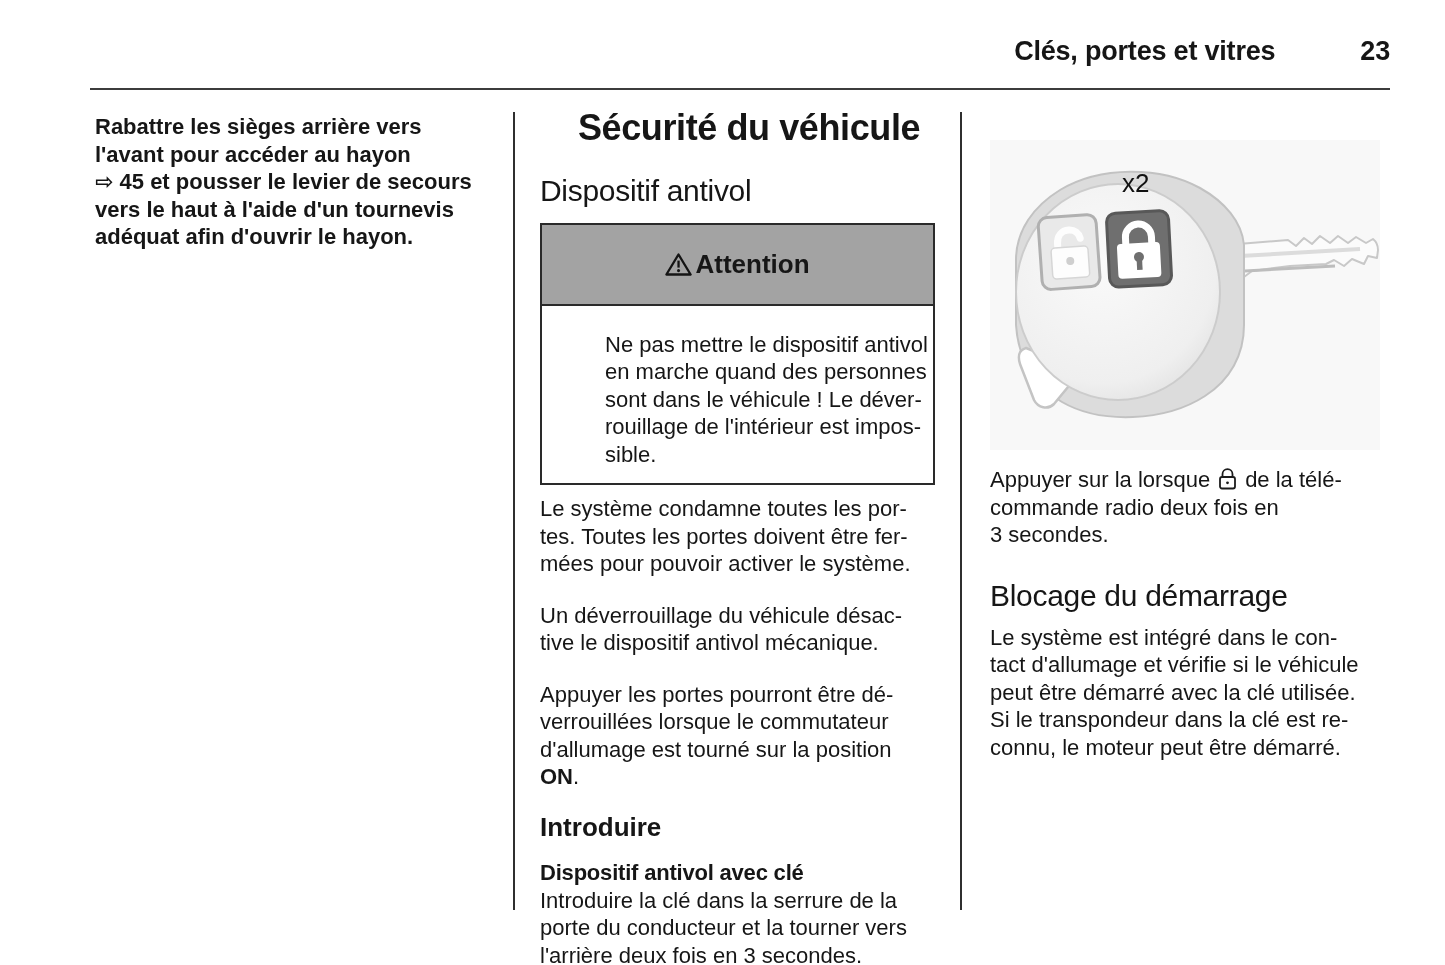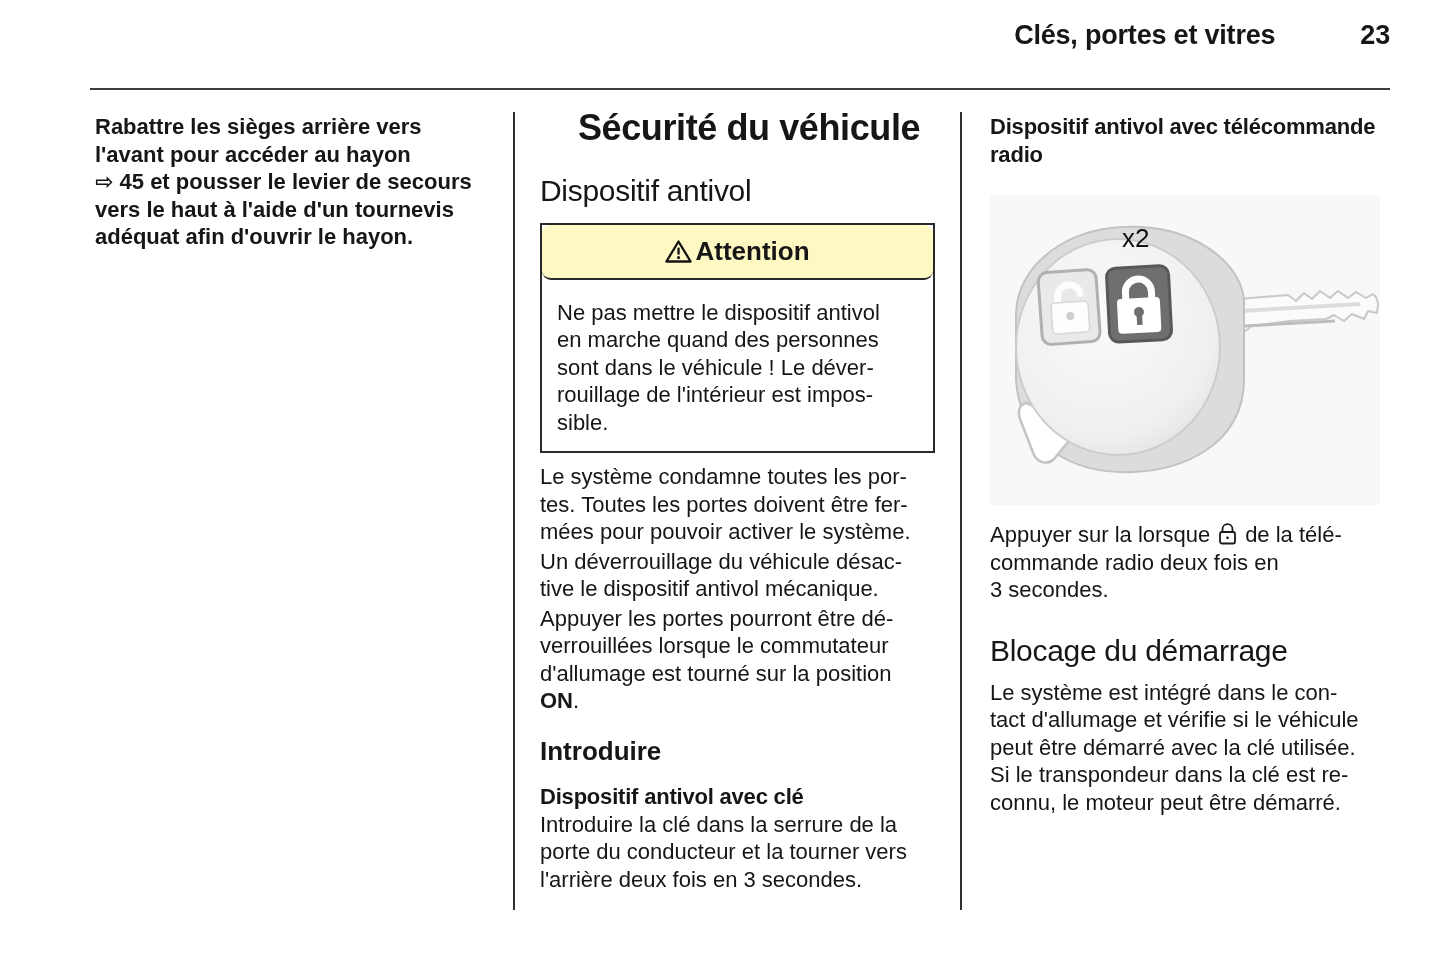--- a/index.html
+++ b/index.html
@@ -2,47 +2,47 @@
 <html><head>
 <meta charset="utf-8">
 <style>
   * { margin:0; padding:0; box-sizing:border-box; }
   html,body { background:#ffffff; }
   .page {
     position:relative; width:1445px; height:965px; background:#ffffff;
     color:#161616; font-family:"Liberation Sans","DejaVu Sans",sans-serif;
     overflow:hidden;
   }
-  .page-header { position:absolute; top:20px; right:55px; display:flex; gap:85px; font-weight:bold; font-size:27px; letter-spacing:-0.2px; }
+  .page-header { position:absolute; top:36px; right:55px; display:flex; gap:85px; font-weight:bold; font-size:27px; letter-spacing:-0.2px; }
   .header-rule { position:absolute; left:90px; top:88px; width:1300px; height:2px; background:#3c3c3c; }
   .col-divider { position:absolute; top:112px; height:798px; width:2px; background:#2f2f2f; }
   .divider-1 { left:513px; }
   .divider-2 { left:960px; }
   .col { position:absolute; top:113px; }
   .col-left  { left:95px;  width:408px;font-weight:bold; }
   .col-mid   { left:540px; width:396px; top:108px; }
   .col-right { left:990px; width:400px; }
   .body { font-size:22px; line-height:27.5px; }
   .lines { white-space:pre; display:block; }
   .line { display:block; }
   h1 { font-size:36px; line-height:1.1; letter-spacing:-0.4px; font-weight:bold;margin-left:38px; }
   h2 { font-size:30px; line-height:1.1; letter-spacing:-0.3px; font-weight:normal; }
   .col-mid h2 { margin-top:26px; }
   h3 { font-size:26px; line-height:1.1; margin-top:22px; font-weight:bold; }
   h4 { font-size:22px; line-height:27.5px; font-weight:bold; letter-spacing:-0.2px; }
   .col-mid h4 { margin-top:18px; }
   .warning-box { margin-top:16px; border:2px solid #2a2a2a; width:395px; background:#ffffff; }
   .warning-header {
-    background:#fef9c3; border-bottom:2px solid #2a2a2a;
+    background:#a3a3a3; border-bottom:2px solid #2a2a2a;
     display:flex; align-items:center; justify-content:center; gap:3px;
-    padding:11px 0; font-size:26px; font-weight:bold;border-radius:9px;
+    padding:24px 0; font-size:26px; font-weight:bold;
   }
   .warning-header svg { display:block; }
-  .warning-body { padding:19px 15px 15px 15px; }
-  .para { margin-top:2px; }
+  .warning-body { padding:25px 15px 15px 15px;margin-left:48px; }
+  .para { margin-top:24px; }
   .para-first { margin-top:10px; }
   .key-figure { margin-top:27px; width:390px; height:310px; background:#f8f8f8; position:relative; }
   .key-figure svg { display:block; position:absolute; left:0; top:0; }
   .fig-label { position:absolute; left:132px; top:16px; font-size:26px; color:#111; z-index:2;margin-top:12px; }
   .remote-para { margin-top:16px; }
   .lock-inline { vertical-align:-4px; margin:0 7px; }
   .col-right h2 { margin-top:30px; }
   .immob { margin-top:12px; }
 </style>
 </head>
@@ -100,22 +100,20 @@
     </p>
 
     <h3>Introduire</h3>
     <h4>Dispositif antivol avec clé</h4>
     <p class="body lines">Introduire la clé dans la serrure de la
 porte du conducteur et la tourner vers
 l'arrière deux fois en 3 secondes.</p>
   </section>
 
   <section class="col col-right">
-    <h4 class="lines">Dispositif antivol avec télécommande
-radio</h4>
 
     <figure class="key-figure">
       <span class="fig-label">x2</span>
       <svg width="390" height="310" viewBox="0 0 390 310">
         <defs>
           <radialGradient id="domeGrad" cx="0.42" cy="0.36" r="0.75">
             <stop offset="0" stop-color="#fafafa"></stop>
             <stop offset="0.75" stop-color="#efefef"></stop>
             <stop offset="1" stop-color="#dedede"></stop>
           </radialGradient>

